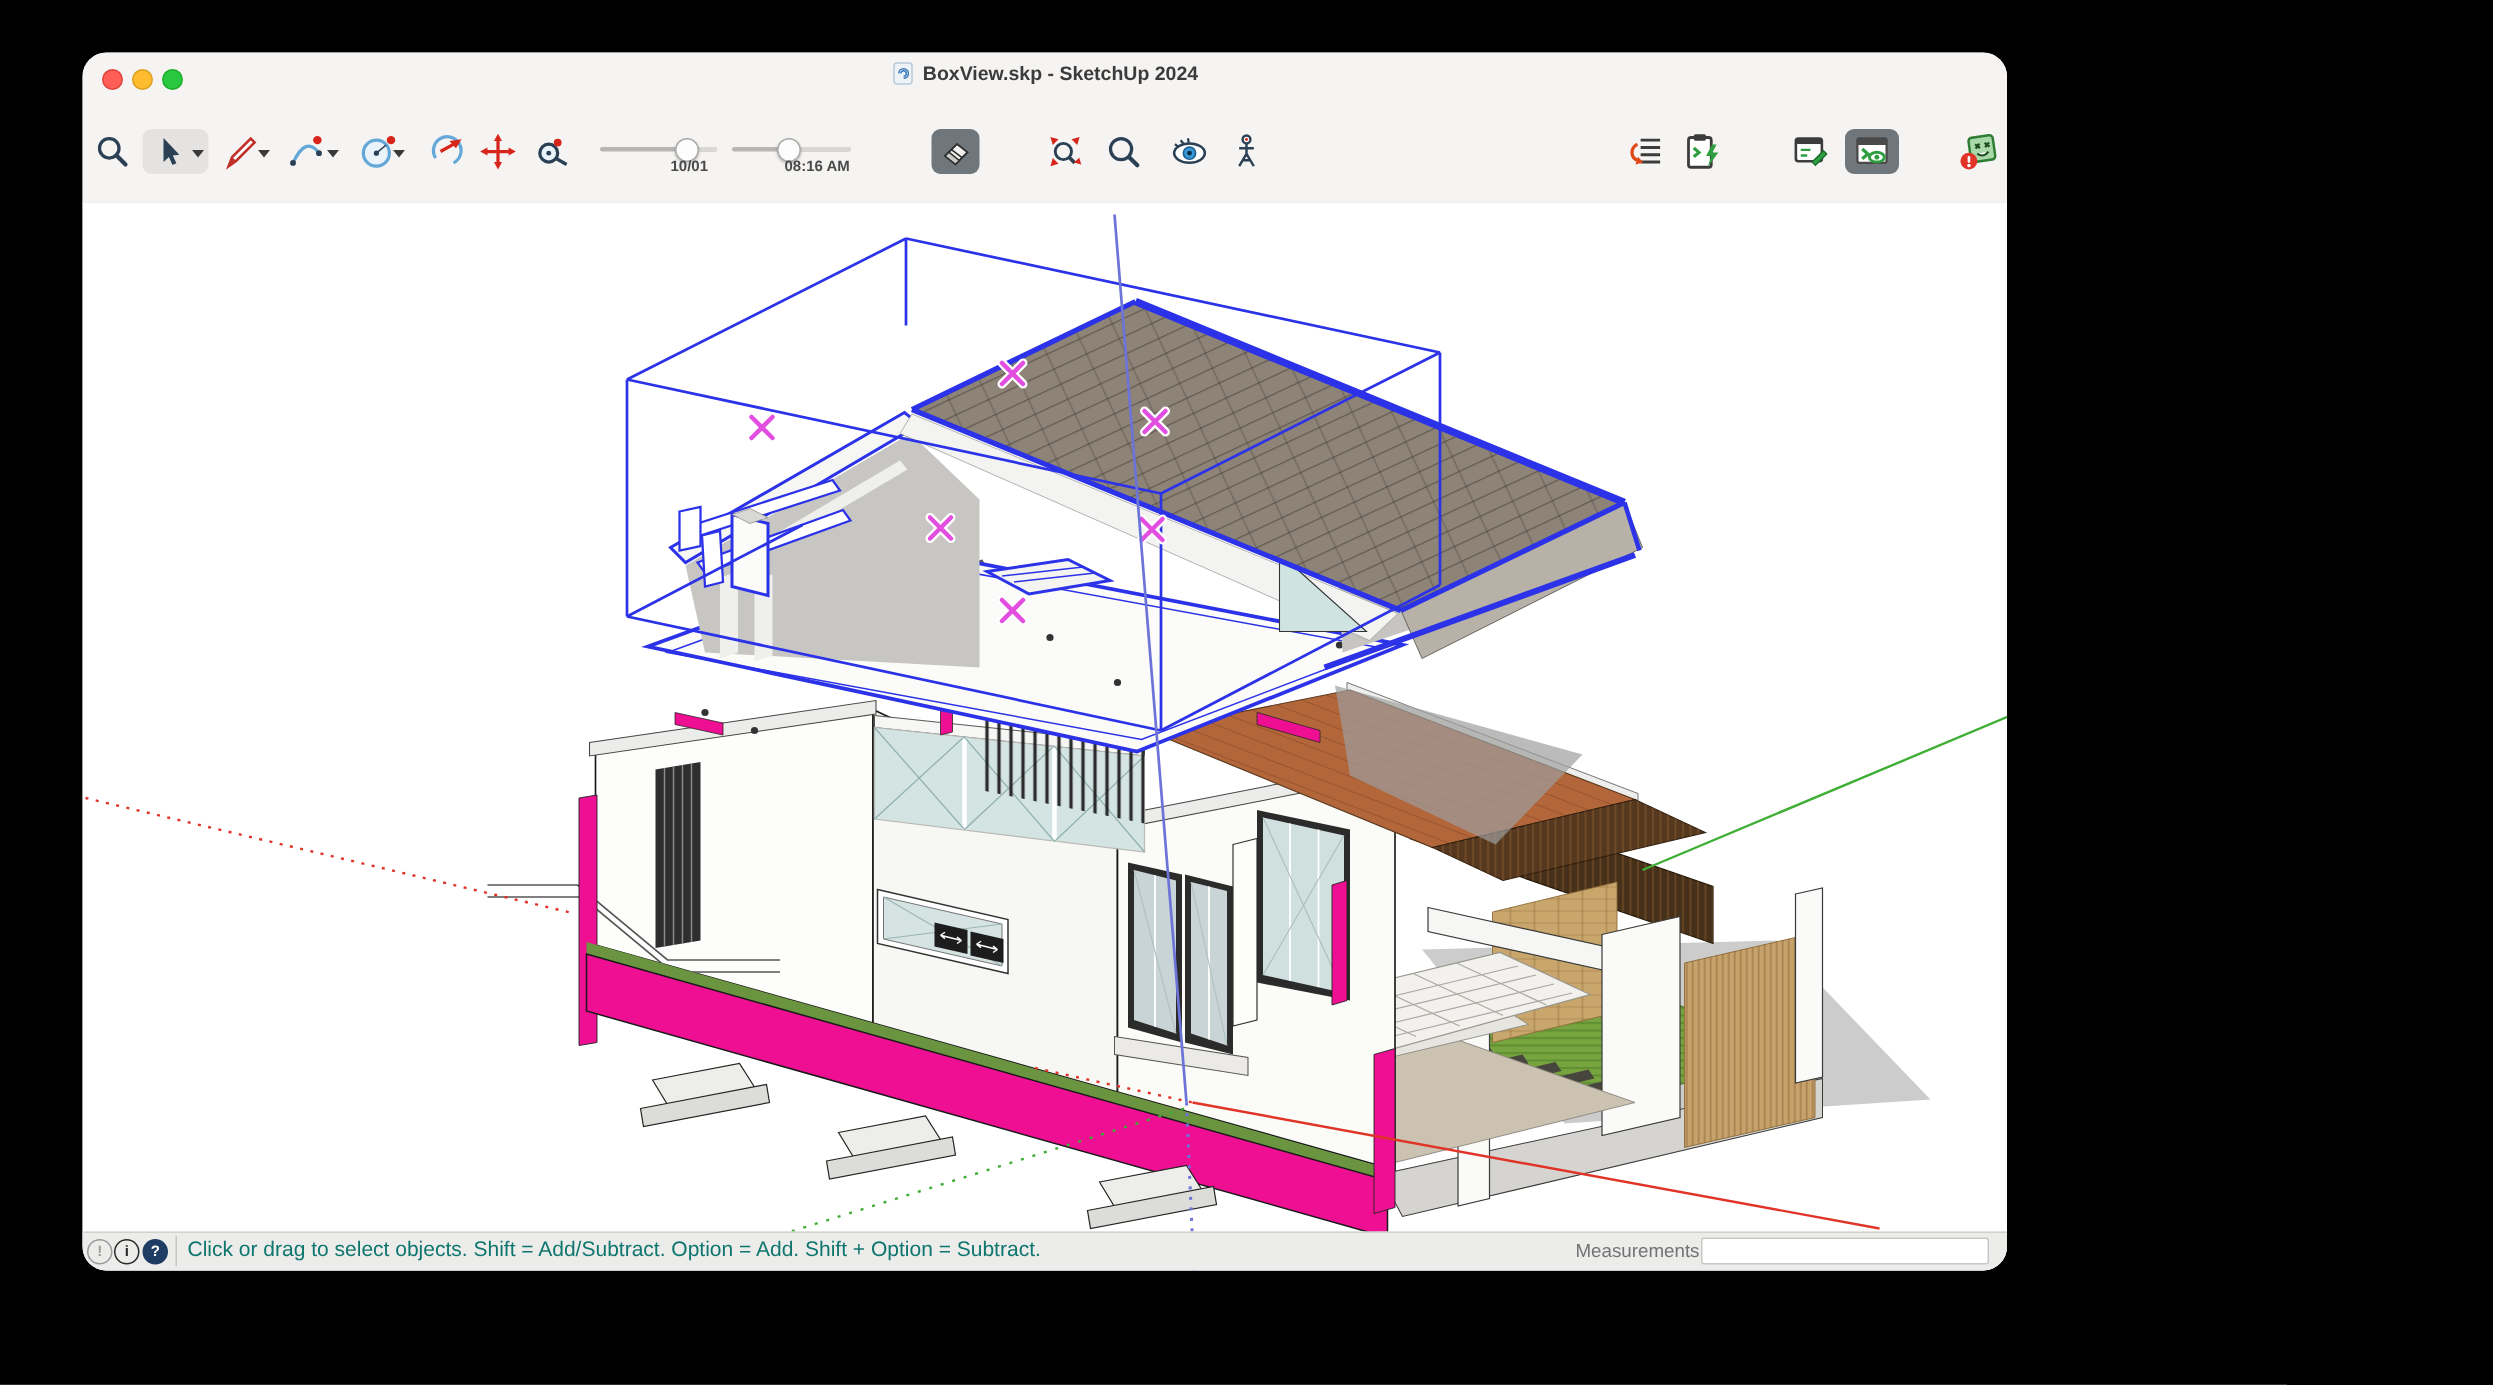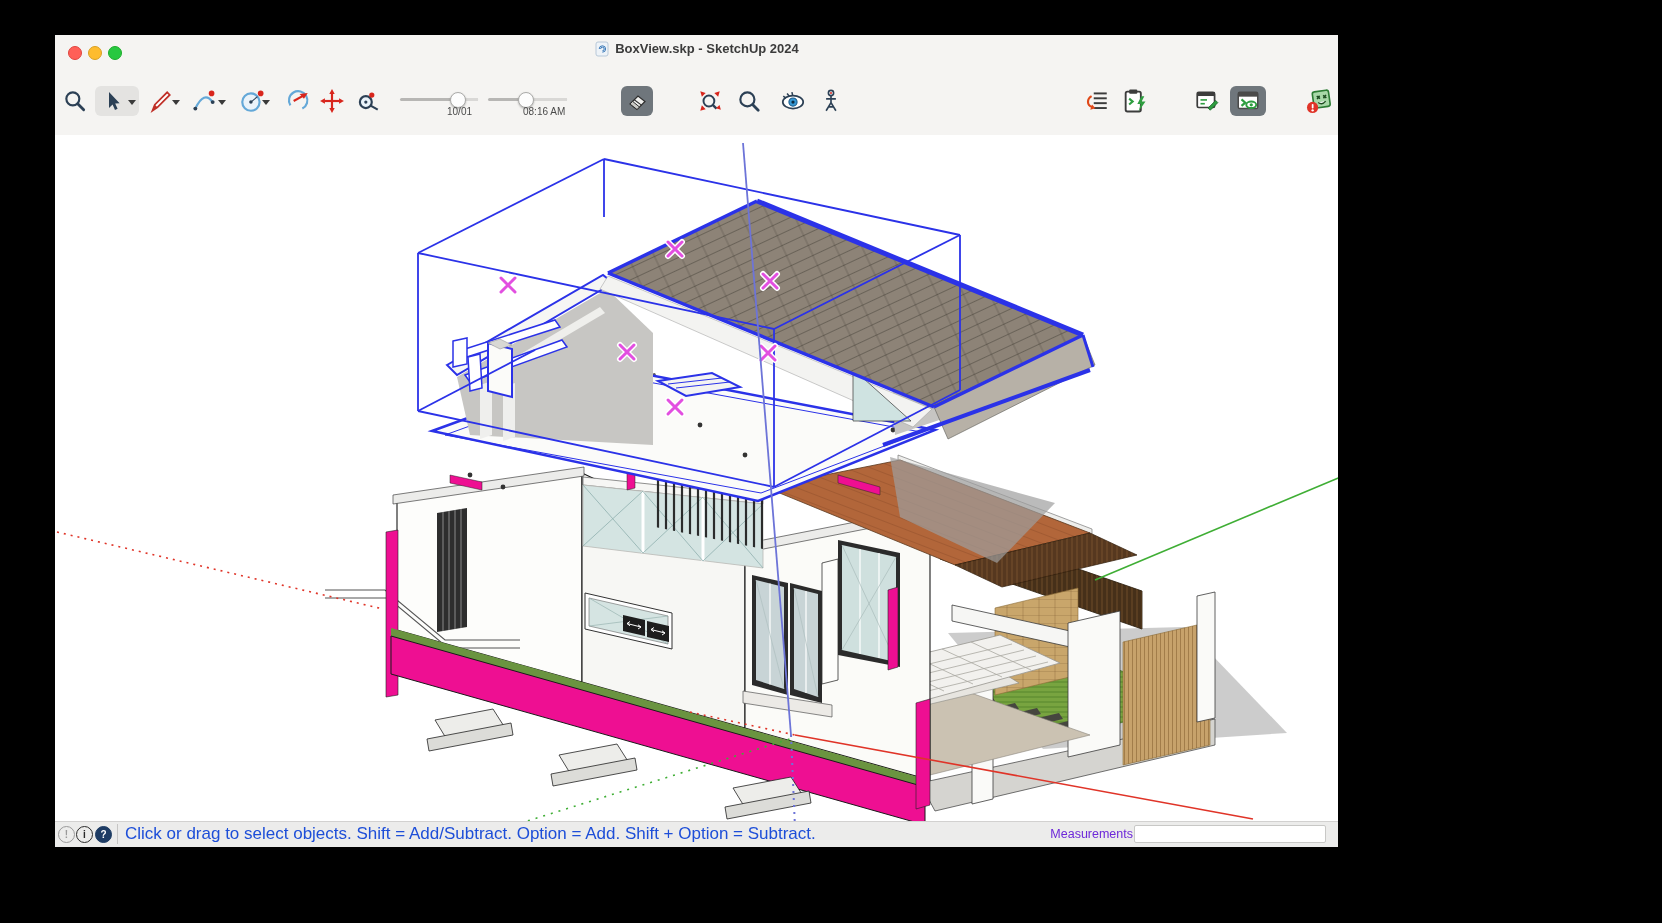--- a/index.html
+++ b/index.html
@@ -1,19 +1,19 @@
 <!DOCTYPE html>
 <html style="--selection-blue: #2b32e8; --section-pink: #ee0f92; --axis-red: #e03428; --axis-green: #3fae35; --axis-blue: #6d74d8; --marker-magenta: #e24fe0;"><head>
 <meta charset="utf-8">
 <style>
   html,body{margin:0;padding:0;background:#000;width:1662px;height:923px;overflow:hidden;
     font-family:"Liberation Sans",sans-serif;}
   .screen{position:relative;width:1662px;height:923px;background:#000;}
   .window{position:absolute;left:55px;top:35px;width:1283px;height:812px;background:#fff;
-    border-radius:0;overflow:hidden;box-shadow:0 8px 30px rgba(0,0,0,.6);}
+    border-radius:16px;overflow:hidden;box-shadow:0 8px 30px rgba(0,0,0,.6);}
   
   .titlebar{position:absolute;left:0;top:0;width:100%;height:27px;background:#f5f4f2;}
   .tl{position:absolute;top:11px;width:12px;height:12px;border-radius:50%;}
   .tl.red{left:13px;background:#ff5f57;border:.5px solid #e0443e;}
   .tl.yellow{left:33px;background:#febc2e;border:.5px solid #d9a022;}
   .tl.green{left:53px;background:#28c840;border:.5px solid #1dad2b;}
   .title-wrap{position:absolute;left:0;top:0;width:100%;height:27px;display:flex;
     align-items:center;justify-content:center;gap:5px;}
   .title-text{font-size:13px;font-weight:bold;color:#3b3b3b;}
   
@@ -21,34 +21,34 @@
     border-bottom:1px solid #c9c8c6;}
   .tbi{position:absolute;top:24px;width:30px;height:30px;display:flex;align-items:center;justify-content:center;}
   .tool-active{background:#e4e3e1;border-radius:6px;}
   .btn-dark{background:#6f767c;border-radius:6px;}
   .caret{position:absolute;top:38px;width:0;height:0;border-left:4px solid transparent;
     border-right:4px solid transparent;border-top:5px solid #3a3a3a;}
   .slider{position:absolute;top:36px;height:3px;background:#b7b6b4;border-radius:2px;}
   .slider .seg{position:absolute;top:0;height:3px;background:#d9d8d6;}
   .thumb{position:absolute;top:-6px;width:14px;height:14px;border-radius:50%;background:#fdfdfd;
     border:1px solid #ababa9;box-shadow:0 1px 2px rgba(0,0,0,.25);}
-  .slider-label{position:absolute;top:44px;font-size:10px;color:#4a4a4a;white-space:nowrap;}
+  .slider-label{position:absolute;top:44px;font-size:10px;color:#4a4a4a;white-space:nowrap;font-weight:bold;}
   
   .viewport{position:absolute;left:0;top:100px;width:1553px;height:722px;background:#ffffff;}
   
   .statusbar{position:absolute;left:0;bottom:0;width:100%;height:25px;background:#ececeb;
     border-top:1px solid #d2d1d0;}
   .sb-ic{position:absolute;top:4px;width:15px;height:15px;border-radius:50%;font-size:10px;
     font-weight:bold;display:flex;align-items:center;justify-content:center;line-height:1;}
   .sb-ic1{left:3px;border:1.5px solid #9a9a9a;color:#9a9a9a;}
   .sb-ic2{left:21px;border:1.5px solid #2a2a2a;color:#2a2a2a;}
   .sb-ic3{left:40px;background:#1e3c64;color:#fff;border:1.5px solid #1e3c64;}
   .sb-sep{position:absolute;left:62px;top:2px;width:1px;height:20px;background:#c6c5c4;}
-  .sb-msg{position:absolute;left:70px;top:2px;font-size:17px;color:#1d4ed8;white-space:nowrap;}
-  .sb-meas-label{position:absolute;right:205px;top:5px;font-size:12.5px;color:#6d28d9;}
+  .sb-msg{position:absolute;left:70px;top:2px;font-size:14px;color:#0f766e;white-space:nowrap;}
+  .sb-meas-label{position:absolute;right:205px;top:5px;font-size:12.5px;color:#737373;}
   .sb-meas-input{position:absolute;right:12px;top:3px;width:182px;height:14px;background:#fff;
     border:1px solid #c8c8c6;border-radius:2px;font-size:11px;padding:1px 4px;}
   
   .sel-stroke{stroke:var(--selection-blue);}
   .pink-fill{fill:var(--section-pink);}
   .ax-red{stroke:var(--axis-red);}
   .ax-green{stroke:var(--axis-green);}
   .ax-blue{stroke:var(--axis-blue);}
   .mag{stroke:var(--marker-magenta);}
 </style>

